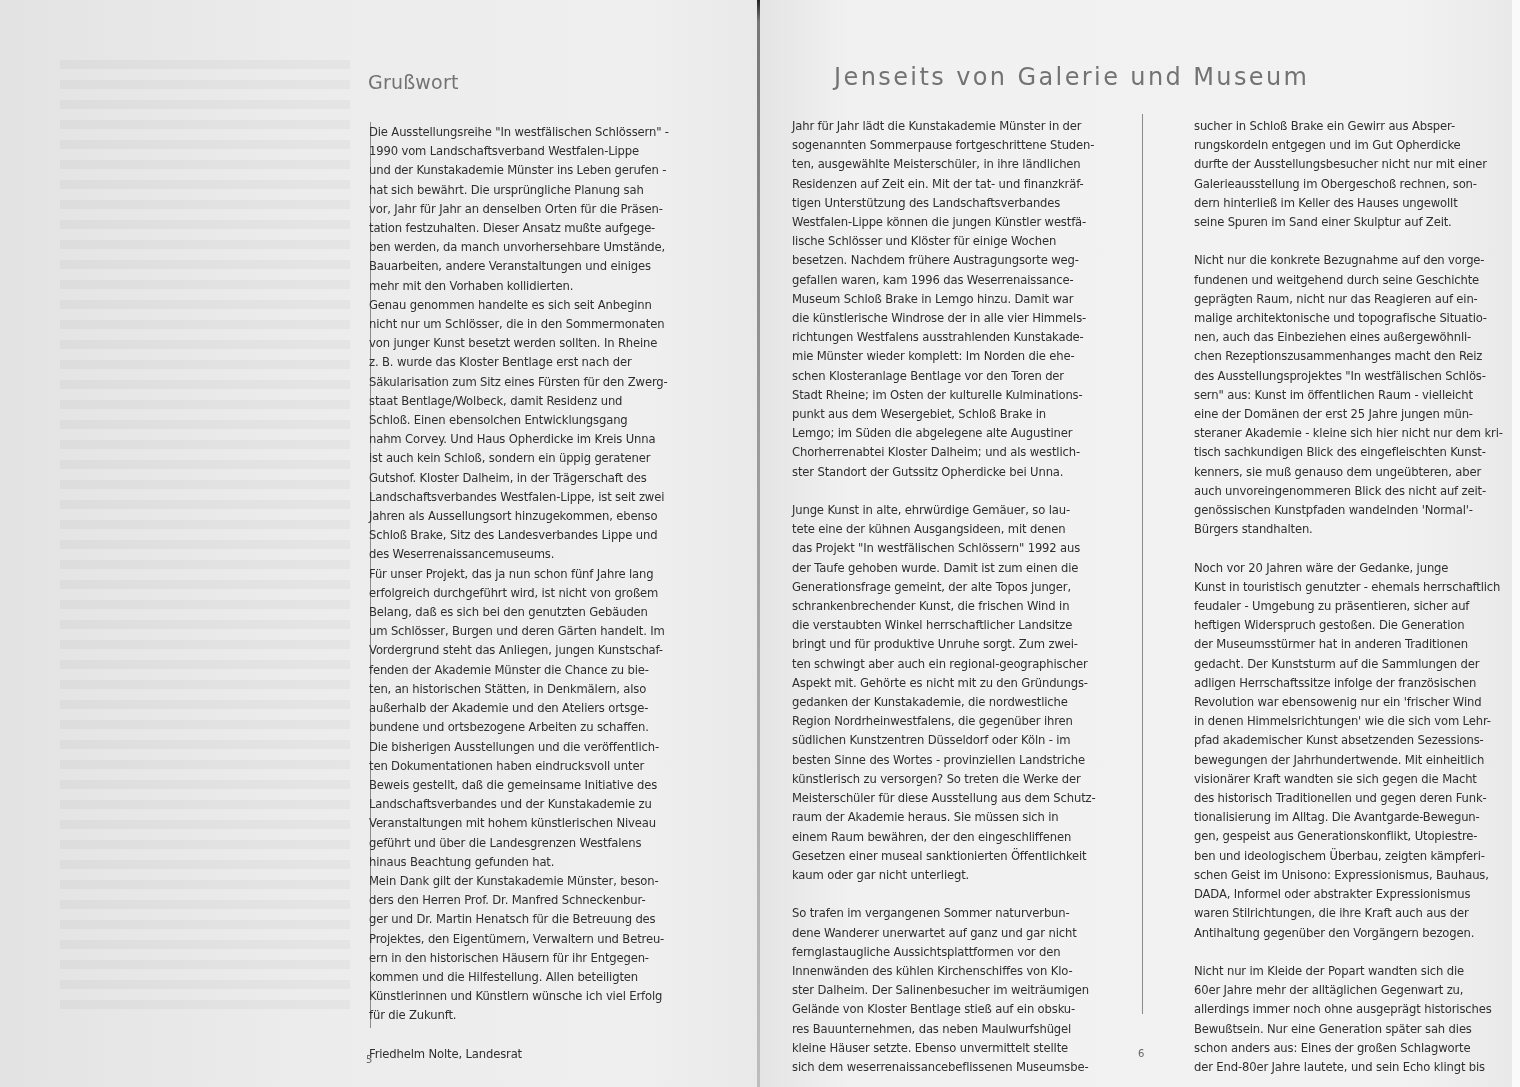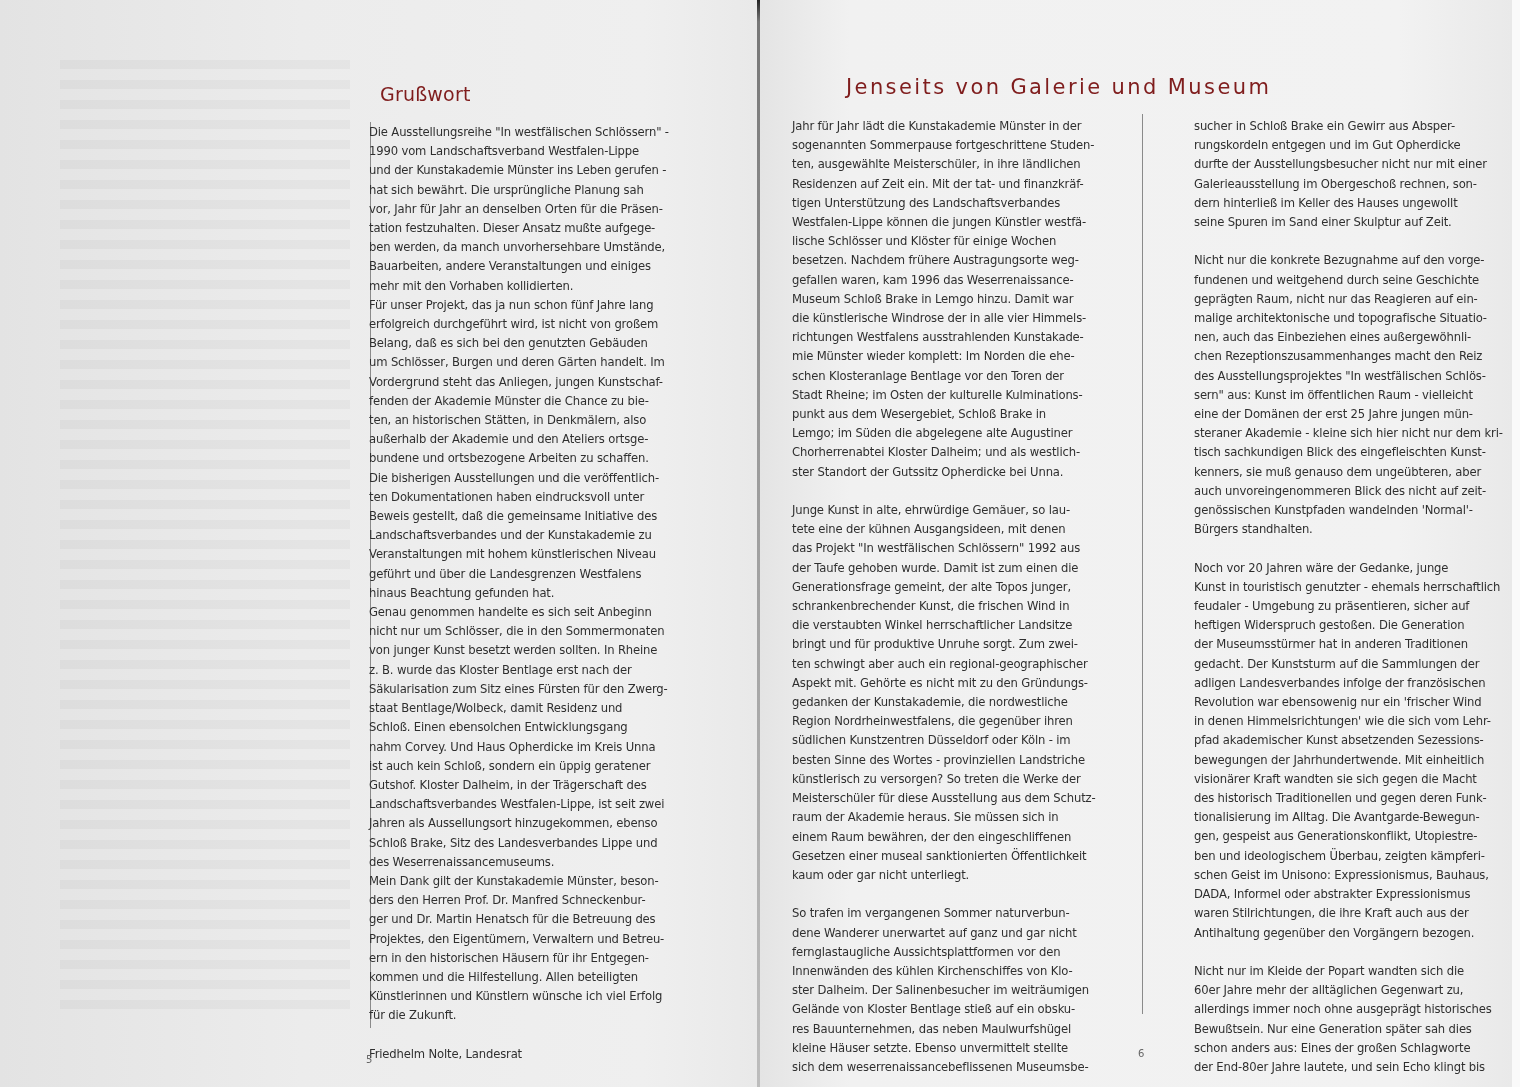--- a/index.html
+++ b/index.html
@@ -25,24 +25,24 @@
     }
     .gutter {
       position: absolute; left: 757px; top: 0; width: 3px; height: 1087px;
       background: linear-gradient(to bottom, #222 0%, #777 2%, #9a9a9a 40%, #bdbdbd 100%);
     }
     .ghost {
       position: absolute; left: 60px; top: 60px; width: 290px; height: 960px;
       background: repeating-linear-gradient(to bottom, rgba(0,0,0,0.035) 0px, rgba(0,0,0,0.035) 9px, transparent 9px, transparent 20px);
     }
     .title {
-      position: absolute; font-weight: normal; margin: 12px; color: #7f1d1d;
+      position: absolute; font-weight: normal; margin: 0; color: #737373;
     }
     .title-left { left: 368px; top: 71px; font-size: 19px; letter-spacing: 0.2px; }
-    .title-right { left: 834px; top: 63px; font-size: 21px; letter-spacing: 2.4px; }
+    .title-right { left: 834px; top: 63px; font-size: 24px; letter-spacing: 2.4px; }
     .rule {
       position: absolute; width: 1px; background: #8a8a8a;
     }
     .rule-left { left: 370px; top: 122px; height: 906px; }
     .rule-right { left: 1142px; top: 114px; height: 900px; }
     .col {
       position: absolute; font-size: 11.6px; line-height: 19.2px; color: #2f2f2f;
       letter-spacing: -0.15px;
     }
     .col p { margin: 0; white-space: nowrap; }
@@ -74,54 +74,54 @@
       <p>
         <span class="line">Die Ausstellungsreihe "In westfälischen Schlössern" -</span>
         <span class="line">1990 vom Landschaftsverband Westfalen-Lippe</span>
         <span class="line">und der Kunstakademie Münster ins Leben gerufen -</span>
         <span class="line">hat sich bewährt. Die ursprüngliche Planung sah</span>
         <span class="line">vor, Jahr für Jahr an denselben Orten für die Präsen-</span>
         <span class="line">tation festzuhalten. Dieser Ansatz mußte aufgege-</span>
         <span class="line">ben werden, da manch unvorhersehbare Umstände,</span>
         <span class="line">Bauarbeiten, andere Veranstaltungen und einiges</span>
         <span class="line">mehr mit den Vorhaben kollidierten.</span>
+      </p>
+      <p>
+        <span class="line">Genau genommen handelte es sich seit Anbeginn</span>
+        <span class="line">nicht nur um Schlösser, die in den Sommermonaten</span>
+        <span class="line">von junger Kunst besetzt werden sollten. In Rheine</span>
+        <span class="line">z. B. wurde das Kloster Bentlage erst nach der</span>
+        <span class="line">Säkularisation zum Sitz eines Fürsten für den Zwerg-</span>
+        <span class="line">staat Bentlage/Wolbeck, damit Residenz und</span>
+        <span class="line">Schloß. Einen ebensolchen Entwicklungsgang</span>
+        <span class="line">nahm Corvey. Und Haus Opherdicke im Kreis Unna</span>
+        <span class="line">ist auch kein Schloß, sondern ein üppig geratener</span>
+        <span class="line">Gutshof. Kloster Dalheim, in der Trägerschaft des</span>
+        <span class="line">Landschaftsverbandes Westfalen-Lippe, ist seit zwei</span>
+        <span class="line">Jahren als Aussellungsort hinzugekommen, ebenso</span>
+        <span class="line">Schloß Brake, Sitz des Landesverbandes Lippe und</span>
+        <span class="line">des Weserrenaissancemuseums.</span>
       </p>
       <p>
         <span class="line">Für unser Projekt, das ja nun schon fünf Jahre lang</span>
         <span class="line">erfolgreich durchgeführt wird, ist nicht von großem</span>
         <span class="line">Belang, daß es sich bei den genutzten Gebäuden</span>
         <span class="line">um Schlösser, Burgen und deren Gärten handelt. Im</span>
         <span class="line">Vordergrund steht das Anliegen, jungen Kunstschaf-</span>
         <span class="line">fenden der Akademie Münster die Chance zu bie-</span>
         <span class="line">ten, an historischen Stätten, in Denkmälern, also</span>
         <span class="line">außerhalb der Akademie und den Ateliers ortsge-</span>
         <span class="line">bundene und ortsbezogene Arbeiten zu schaffen.</span>
         <span class="line">Die bisherigen Ausstellungen und die veröffentlich-</span>
         <span class="line">ten Dokumentationen haben eindrucksvoll unter</span>
         <span class="line">Beweis gestellt, daß die gemeinsame Initiative des</span>
         <span class="line">Landschaftsverbandes und der Kunstakademie zu</span>
         <span class="line">Veranstaltungen mit hohem künstlerischen Niveau</span>
         <span class="line">geführt und über die Landesgrenzen Westfalens</span>
         <span class="line">hinaus Beachtung gefunden hat.</span>
-      </p>
-      <p>
-        <span class="line">Genau genommen handelte es sich seit Anbeginn</span>
-        <span class="line">nicht nur um Schlösser, die in den Sommermonaten</span>
-        <span class="line">von junger Kunst besetzt werden sollten. In Rheine</span>
-        <span class="line">z. B. wurde das Kloster Bentlage erst nach der</span>
-        <span class="line">Säkularisation zum Sitz eines Fürsten für den Zwerg-</span>
-        <span class="line">staat Bentlage/Wolbeck, damit Residenz und</span>
-        <span class="line">Schloß. Einen ebensolchen Entwicklungsgang</span>
-        <span class="line">nahm Corvey. Und Haus Opherdicke im Kreis Unna</span>
-        <span class="line">ist auch kein Schloß, sondern ein üppig geratener</span>
-        <span class="line">Gutshof. Kloster Dalheim, in der Trägerschaft des</span>
-        <span class="line">Landschaftsverbandes Westfalen-Lippe, ist seit zwei</span>
-        <span class="line">Jahren als Aussellungsort hinzugekommen, ebenso</span>
-        <span class="line">Schloß Brake, Sitz des Landesverbandes Lippe und</span>
-        <span class="line">des Weserrenaissancemuseums.</span>
       </p>
       <p>
         <span class="line">Mein Dank gilt der Kunstakademie Münster, beson-</span>
         <span class="line">ders den Herren Prof. Dr. Manfred Schneckenbur-</span>
         <span class="line">ger und Dr. Martin Henatsch für die Betreuung des</span>
         <span class="line">Projektes, den Eigentümern, Verwaltern und Betreu-</span>
         <span class="line">ern in den historischen Häusern für ihr Entgegen-</span>
         <span class="line">kommen und die Hilfestellung. Allen beteiligten</span>
         <span class="line">Künstlerinnen und Künstlern wünsche ich viel Erfolg</span>
         <span class="line">für die Zukunft.</span>
@@ -220,21 +220,21 @@
       <span class="line">Bürgers standhalten.</span>
     </p>
     <div class="gap"></div>
     <p>
       <span class="line">Noch vor 20 Jahren wäre der Gedanke, junge</span>
       <span class="line">Kunst in touristisch genutzter - ehemals herrschaftlich</span>
       <span class="line">feudaler - Umgebung zu präsentieren, sicher auf</span>
       <span class="line">heftigen Widerspruch gestoßen. Die Generation</span>
       <span class="line">der Museumsstürmer hat in anderen Traditionen</span>
       <span class="line">gedacht. Der Kunststurm auf die Sammlungen der</span>
-      <span class="line">adligen Landesverbandes infolge der französischen</span>
+      <span class="line">adligen Herrschaftssitze infolge der französischen</span>
       <span class="line">Revolution war ebensowenig nur ein 'frischer Wind</span>
       <span class="line">in denen Himmelsrichtungen' wie die sich vom Lehr-</span>
       <span class="line">pfad akademischer Kunst absetzenden Sezessions-</span>
       <span class="line">bewegungen der Jahrhundertwende. Mit einheitlich</span>
       <span class="line">visionärer Kraft wandten sie sich gegen die Macht</span>
       <span class="line">des historisch Traditionellen und gegen deren Funk-</span>
       <span class="line">tionalisierung im Alltag. Die Avantgarde-Bewegun-</span>
       <span class="line">gen, gespeist aus Generationskonflikt, Utopiestre-</span>
       <span class="line">ben und ideologischem Überbau, zeigten kämpferi-</span>
       <span class="line">schen Geist im Unisono: Expressionismus, Bauhaus,</span>

